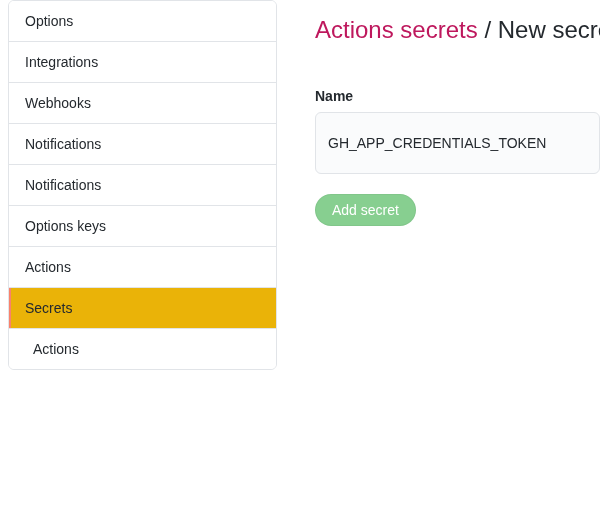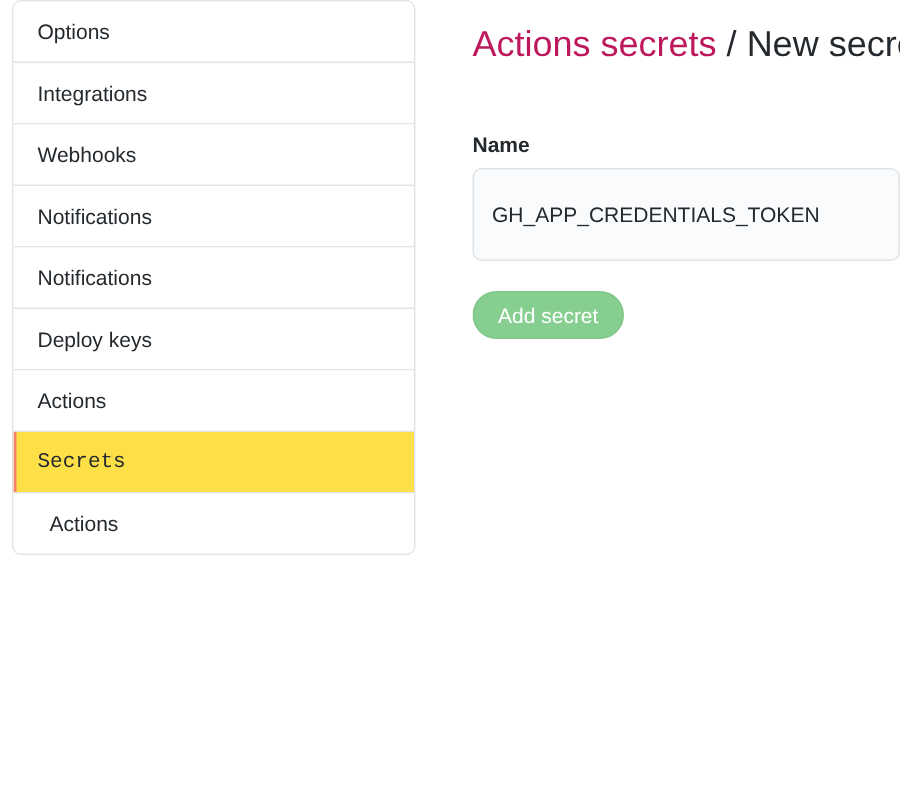--- a/index.html
+++ b/index.html
@@ -28,22 +28,21 @@
       padding: 12px 16px;
       border-bottom: 1px solid #e1e4e8;
       color: #24292e;
       cursor: pointer;
       background: #ffffff;
       font-size: 14px;
       position: relative;
     }
     .sidebar-item:last-child { border-bottom: none; }
     .sidebar-item.active {
-      background: #fde047;
-      font-family: Liberation Mono, monospace;
+      background: #eab308;
     }
     .sidebar-item.active::before {
       content: "";
       position: absolute;
       left: 0;
       top: 0;
       bottom: 0;
       width: 2px;
       background: #f9826c;
     }
@@ -117,21 +116,21 @@
 </head>
 <body>
 
 <nav class="sidebar">
   <div class="sidebar-list">
     <a class="sidebar-item"><span>Options</span></a>
     <a class="sidebar-item"><span>Integrations</span></a>
     <a class="sidebar-item"><span>Webhooks</span></a>
     <a class="sidebar-item"><span>Notifications</span></a>
     <a class="sidebar-item"><span>Notifications</span></a>
-    <a class="sidebar-item"><span>Deploy keys</span></a>
+    <a class="sidebar-item"><span>Options keys</span></a>
     <a class="sidebar-item"><span>Actions</span></a>
     <a class="sidebar-item active"><span>Secrets</span></a>
     <a class="sidebar-item sub"><span>Actions</span></a>
   </div>
 </nav>
 
 <main class="main">
   <h2 class="heading">
     <a class="link">Actions secrets</a><span class="sep"> / </span><span class="sub">New secret</span>
   </h2>

